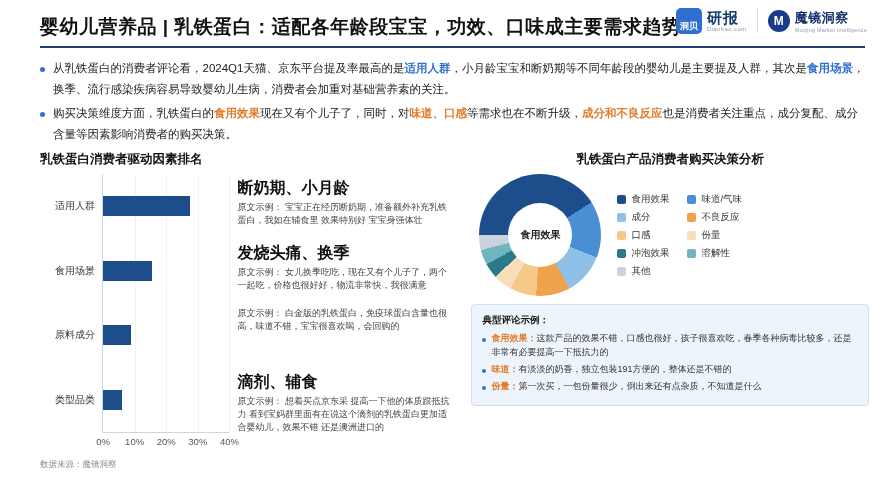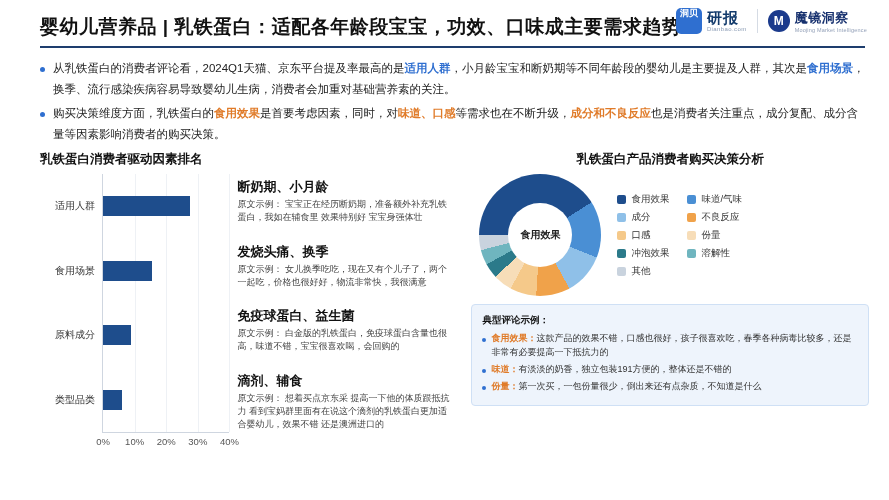--- a/index.html
+++ b/index.html
@@ -37,21 +37,21 @@
     right: 22px; top: 8px;
     display: flex;
     align-items: center;
     gap: 10px;
   }
   .brand-a { display:flex; align-items:center; gap:5px; }
   .brand-a .logo-sq {
     width: 26px; height: 26px; border-radius: 5px;
     background: #2f6fd0; color:#fff;
     font-size: 9px; line-height: 11px; text-align:center;
-    padding-top: 0; box-sizing: border-box; font-weight: bold;
+    padding-top: 13px; box-sizing: border-box; font-weight: bold;
   }
   .brand-a .bt { line-height: 1.05; }
   .brand-a .bt .b1 { font-size: 15px; font-weight: bold; color:#123a6b; letter-spacing:1px;}
   .brand-a .bt .b2 { font-size: 6px; color:#8a9bb4; letter-spacing:0.4px; }
   .brand-div { width:1px; height:24px; background:#d5dbe4; }
   .brand-b { display:flex; align-items:center; gap:5px; }
   .brand-b .logo-c {
     width: 22px; height: 22px; border-radius: 50%;
     background: #1b3a8c; color:#fff; font-weight:bold;
     font-size: 12px; text-align:center; line-height:22px;
@@ -144,21 +144,21 @@
     color: #555;
     padding-top: 4px;
   }
   .note-group {
     position: absolute;
     left: 100%;
     margin-left: 8px;
     width: 218px;
   }
   .note-title {
-    font-size: 13px;
+    font-size: 16px;
     font-weight: bold;
     color: #111;
     margin-bottom: 2px;
   }
   .note-body {
     font-size: 9px;
     color: #444;
     line-height: 1.45;
   }
   .source {
@@ -270,21 +270,21 @@
     </div>
   </div>
 
   <div class="bullets" id="bullets">
       <div class="bullet">
         <div class="dot"></div>
         <div class="btext"><span>从乳铁蛋白的消费者评论看，2024Q1天猫、京东平台提及率最高的是</span><span class="hl-blue">适用人群</span><span>，小月龄宝宝和断奶期等不同年龄段的婴幼儿是主要提及人群，其次是</span><span class="hl-blue">食用场景</span><span>，换季、流行感染疾病容易导致婴幼儿生病，消费者会加重对基础营养素的关注。</span></div>
       </div>
       <div class="bullet">
         <div class="dot"></div>
-        <div class="btext"><span>购买决策维度方面，乳铁蛋白的</span><span class="hl-orange">食用效果</span><span>是首要考虑因素，同时，对</span><span class="hl-orange">味道、口感</span><span>等需求也在不断升级，</span><span class="hl-orange">成分和不良反应</span><span>也是消费者关注重点，成分复配、成分含量等因素影响消费者的购买决策。</span></div>
+        <div class="btext"><span>购买决策维度方面，乳铁蛋白的</span><span class="hl-orange">食用效果</span><span>现在又有个儿子了，同时，对</span><span class="hl-orange">味道、口感</span><span>等需求也在不断升级，</span><span class="hl-orange">成分和不良反应</span><span>也是消费者关注重点，成分复配、成分含量等因素影响消费者的购买决策。</span></div>
       </div>
     </div>
 
   <div class="panels">
 
     <div class="panel-left">
       <div class="panel-title">乳铁蛋白消费者驱动因素排名</div>
       <div class="barchart" id="barchart">
           <div class="gridline" style="left: 25%;"></div>
           <div class="gridline" style="left: 50%;"></div>
@@ -305,21 +305,20 @@
             <div class="note-group" style="top: -18.25px;">
               <div class="note-title">发烧头痛、换季</div>
               <div class="note-body">原文示例：
 女儿换季吃吃，现在又有个儿子了，两个一起吃，价格也很好好，物流非常快，我很满意</div>
             </div>
           </div>
           <div class="bar-row" style="top: 151.25px; width: 100%;">
             <div class="cat-label">原料成分</div>
             <div class="bar" style="width: 22.5%; background: rgb(30, 77, 140);"></div>
             <div class="note-group" style="top: -18.25px;">
-              <div class="note-title">免疫球蛋白、益生菌</div>
               <div class="note-body">原文示例：
 白金版的乳铁蛋白，免疫球蛋白含量也很高，味道不错，宝宝很喜欢喝，会回购的</div>
             </div>
           </div>
           <div class="bar-row" style="top: 215.75px; width: 100%;">
             <div class="cat-label">类型品类</div>
             <div class="bar" style="width: 15%; background: rgb(30, 77, 140);"></div>
             <div class="note-group" style="top: -18.25px;">
               <div class="note-title">滴剂、辅食</div>
               <div class="note-body">原文示例：
@@ -327,20 +326,21 @@
             </div>
           </div>
           <div class="xaxis">
             <div class="xtick" style="left: 0%;">0%</div>
             <div class="xtick" style="left: 25%;">10%</div>
             <div class="xtick" style="left: 50%;">20%</div>
             <div class="xtick" style="left: 75%;">30%</div>
             <div class="xtick" style="left: 100%;">40%</div>
           </div>
         </div>
+      <div class="source">数据来源：魔镜洞察</div>
     </div>
 
     <div class="panel-right">
       <div class="panel-title">乳铁蛋白产品消费者购买决策分析</div>
       <div class="donut-wrap">
         <div class="donut" id="donut" style="background: conic-gradient(from -90deg, rgb(30, 77, 140) 0deg, rgb(30, 77, 140) 147.6deg, rgb(74, 143, 212) 147.6deg, rgb(74, 143, 212) 201.6deg, rgb(143, 192, 232) 201.6deg, rgb(143, 192, 232) 241.2deg, rgb(240, 162, 74) 241.2deg, rgb(240, 162, 74) 273.6deg, rgb(245, 201, 138) 273.6deg, rgb(245, 201, 138) 298.8deg, rgb(247, 221, 184) 298.8deg, rgb(247, 221, 184) 316.8deg, rgb(43, 122, 138) 316.8deg, rgb(43, 122, 138) 331.2deg, rgb(111, 181, 191) 331.2deg, rgb(111, 181, 191) 345.6deg, rgb(201, 211, 222) 345.6deg, rgb(201, 211, 222) 360deg);">
           <div class="donut-center">食用效果</div>
         </div>
         <div class="legend" id="legend">
             <div class="legend-item">

